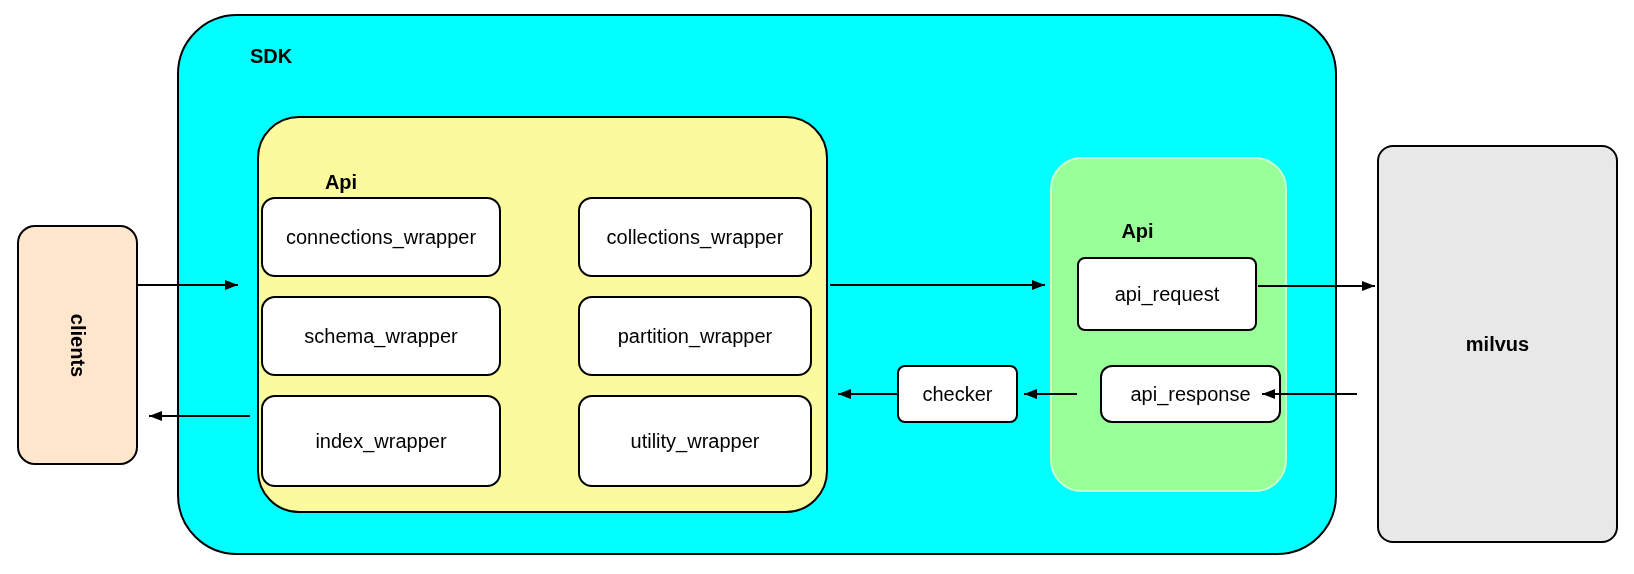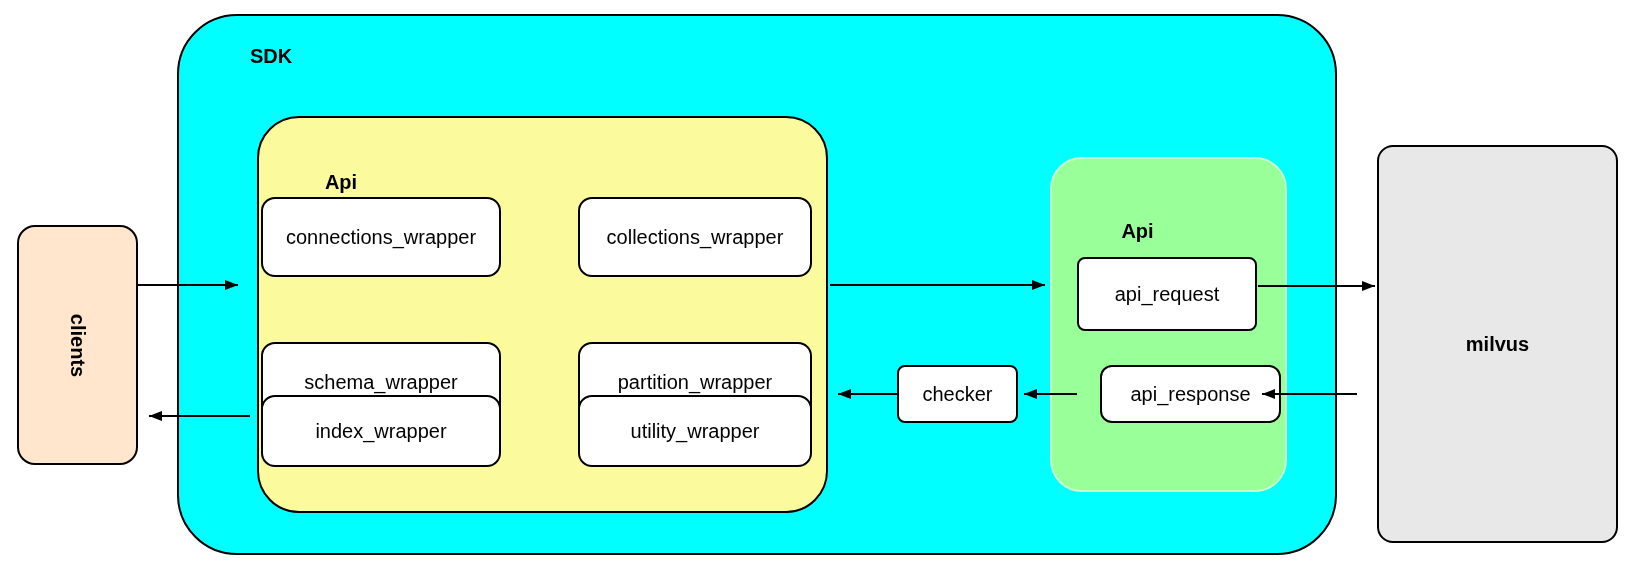--- a/index.html
+++ b/index.html
@@ -60,22 +60,22 @@
     font-weight:bold;font-size:20px;
   }
   
   .wbox{
     background:#ffffff;border-radius:14px;
     font-size:20px;
   }
   .w-col1{left:261px;width:240px;}
   .w-col2{left:578px;width:234px;}
   .w-row1{top:197px;height:80px;}
-  .w-row2{top:296px;height:80px;margin-top:46px;}
-  .w-row3{top:395px;height:72px;}
+  .w-row2{top:296px;height:80px;}
+  .w-row3{top:395px;height:92px;}
   .checker{left:897px;top:365px;width:121px;height:58px;border-radius:8px;}
   .api-request{left:1077px;top:257px;width:180px;height:74px;border-radius:8px;}
   .api-response{left:1100px;top:365px;width:181px;height:58px;border-radius:12px;}
   
   #arrows{
     position:absolute;left:0;top:0;width:1634px;height:574px;
     pointer-events:none;
   }
 </style>
 </head>

